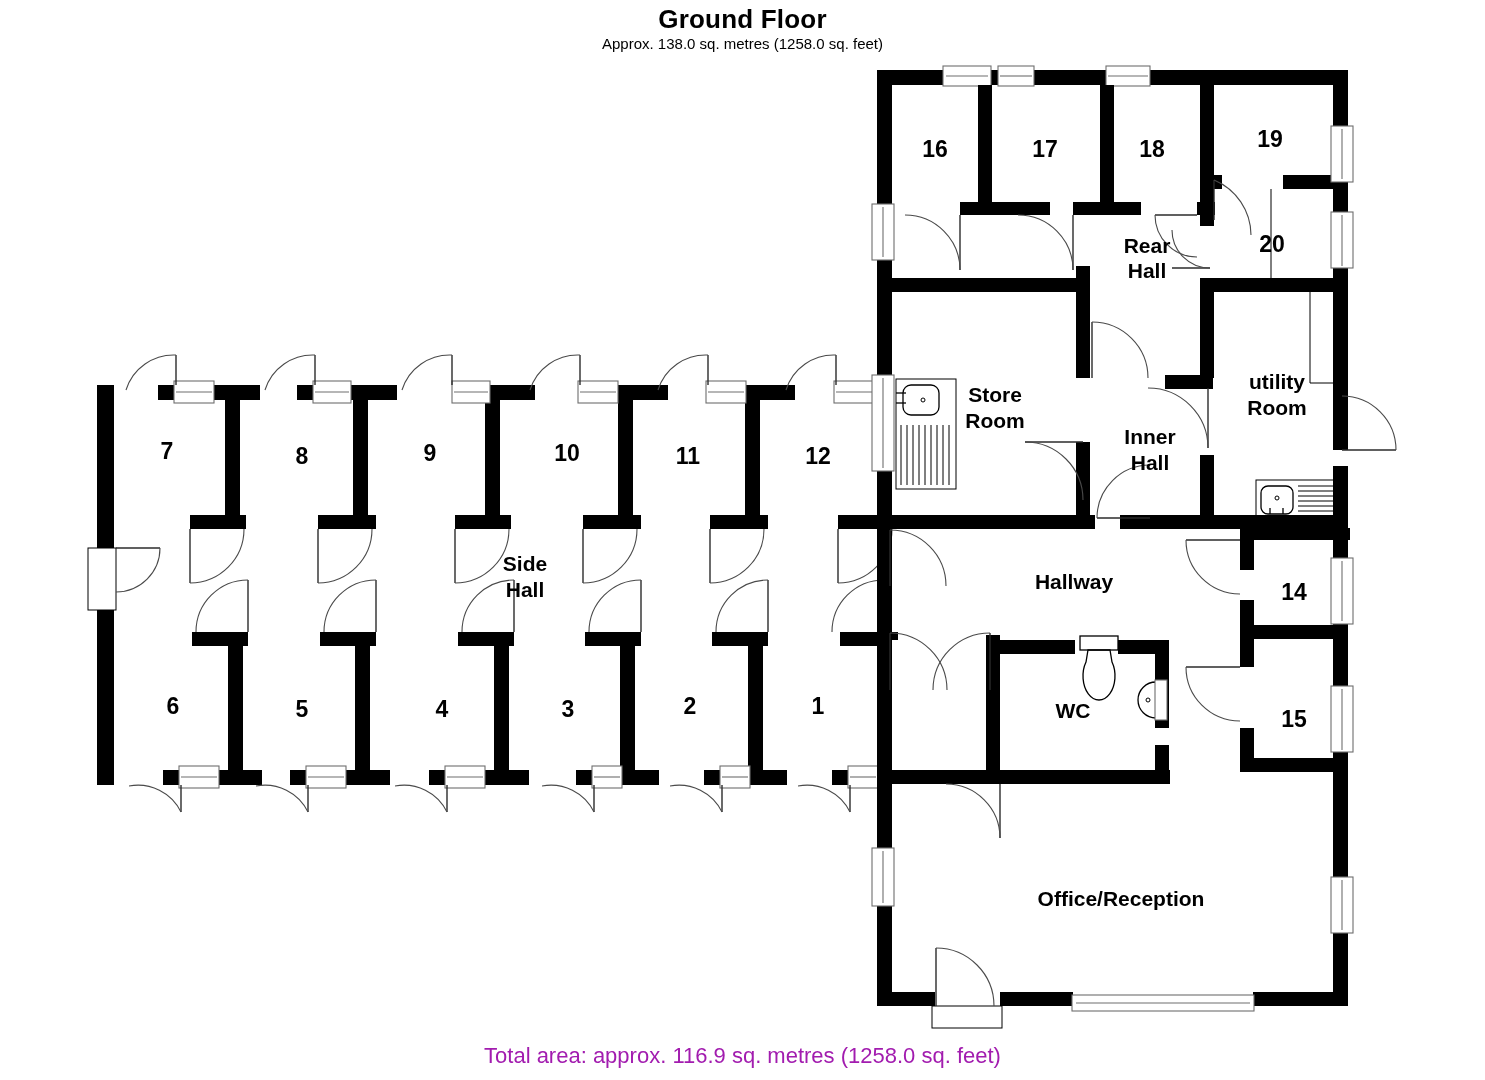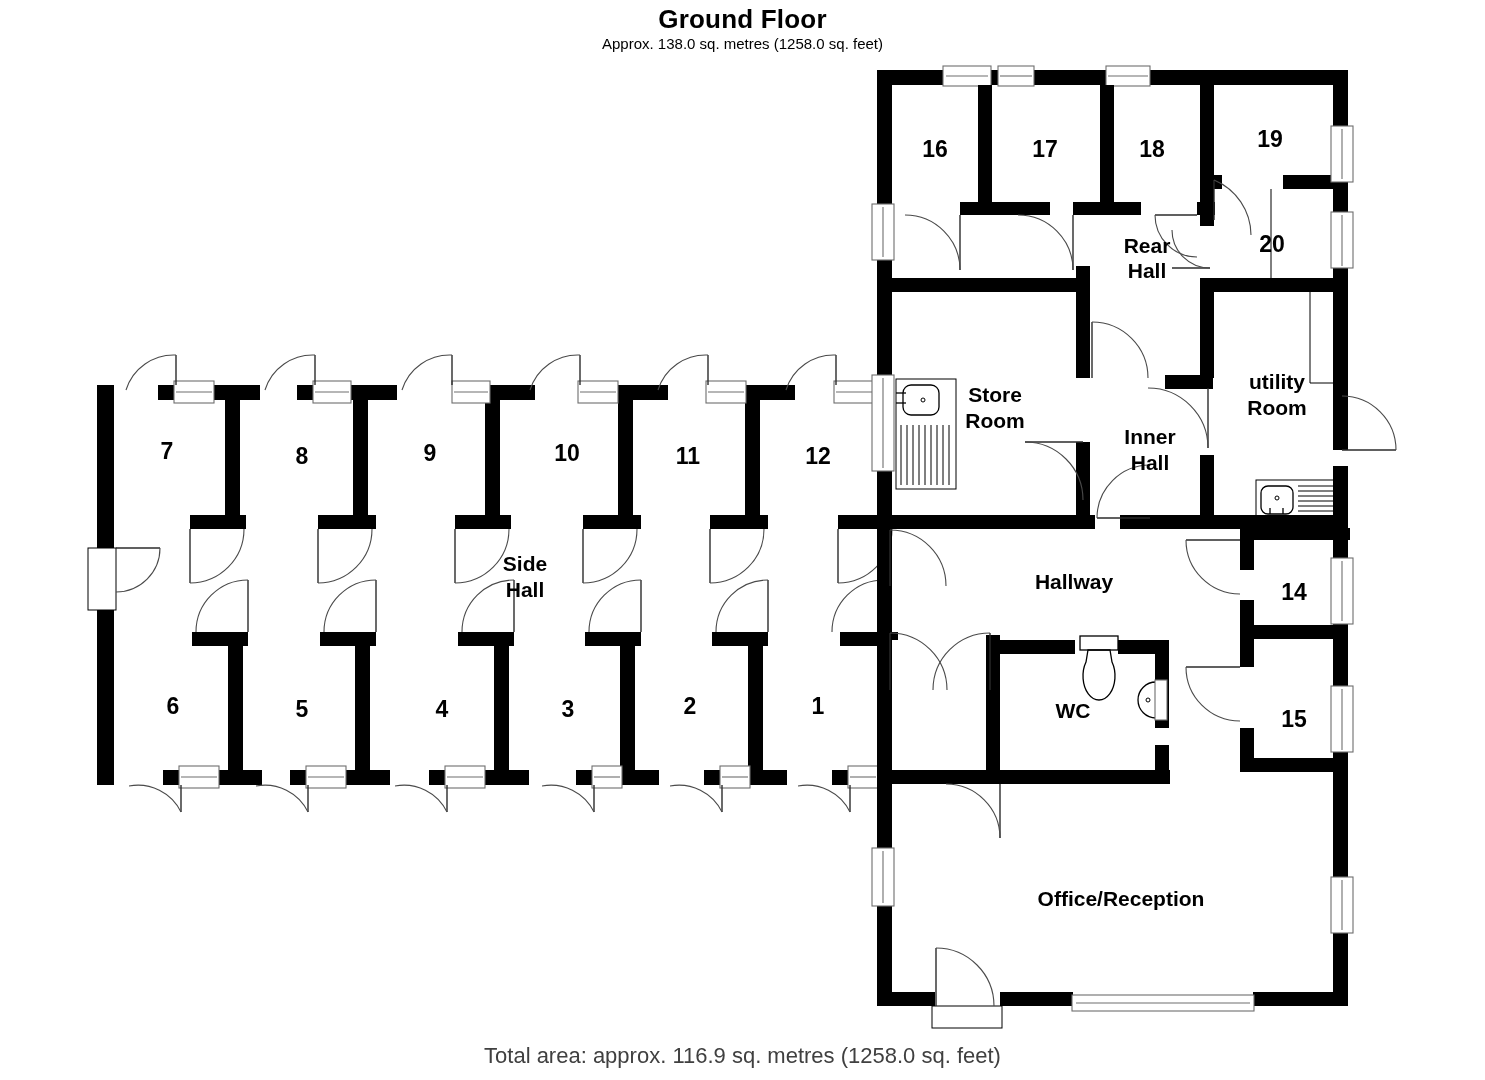--- a/index.html
+++ b/index.html
@@ -46,21 +46,21 @@
     position: absolute;
     left: 0;
     top: 1043px;
     width: 1485px;
     text-align: center;
   }
   .plan-footer {
     font-family: "Liberation Sans", sans-serif;
     font-size: 22px;
     font-weight: normal;
-    color: #404040;
+    color: #a21caf;
   }
   svg.floorplan {
     position: absolute;
     left: 0;
     top: 0;
     width: 1485px;
     height: 1080px;
     display: block;
   }
   .wall { fill: #000000; }

